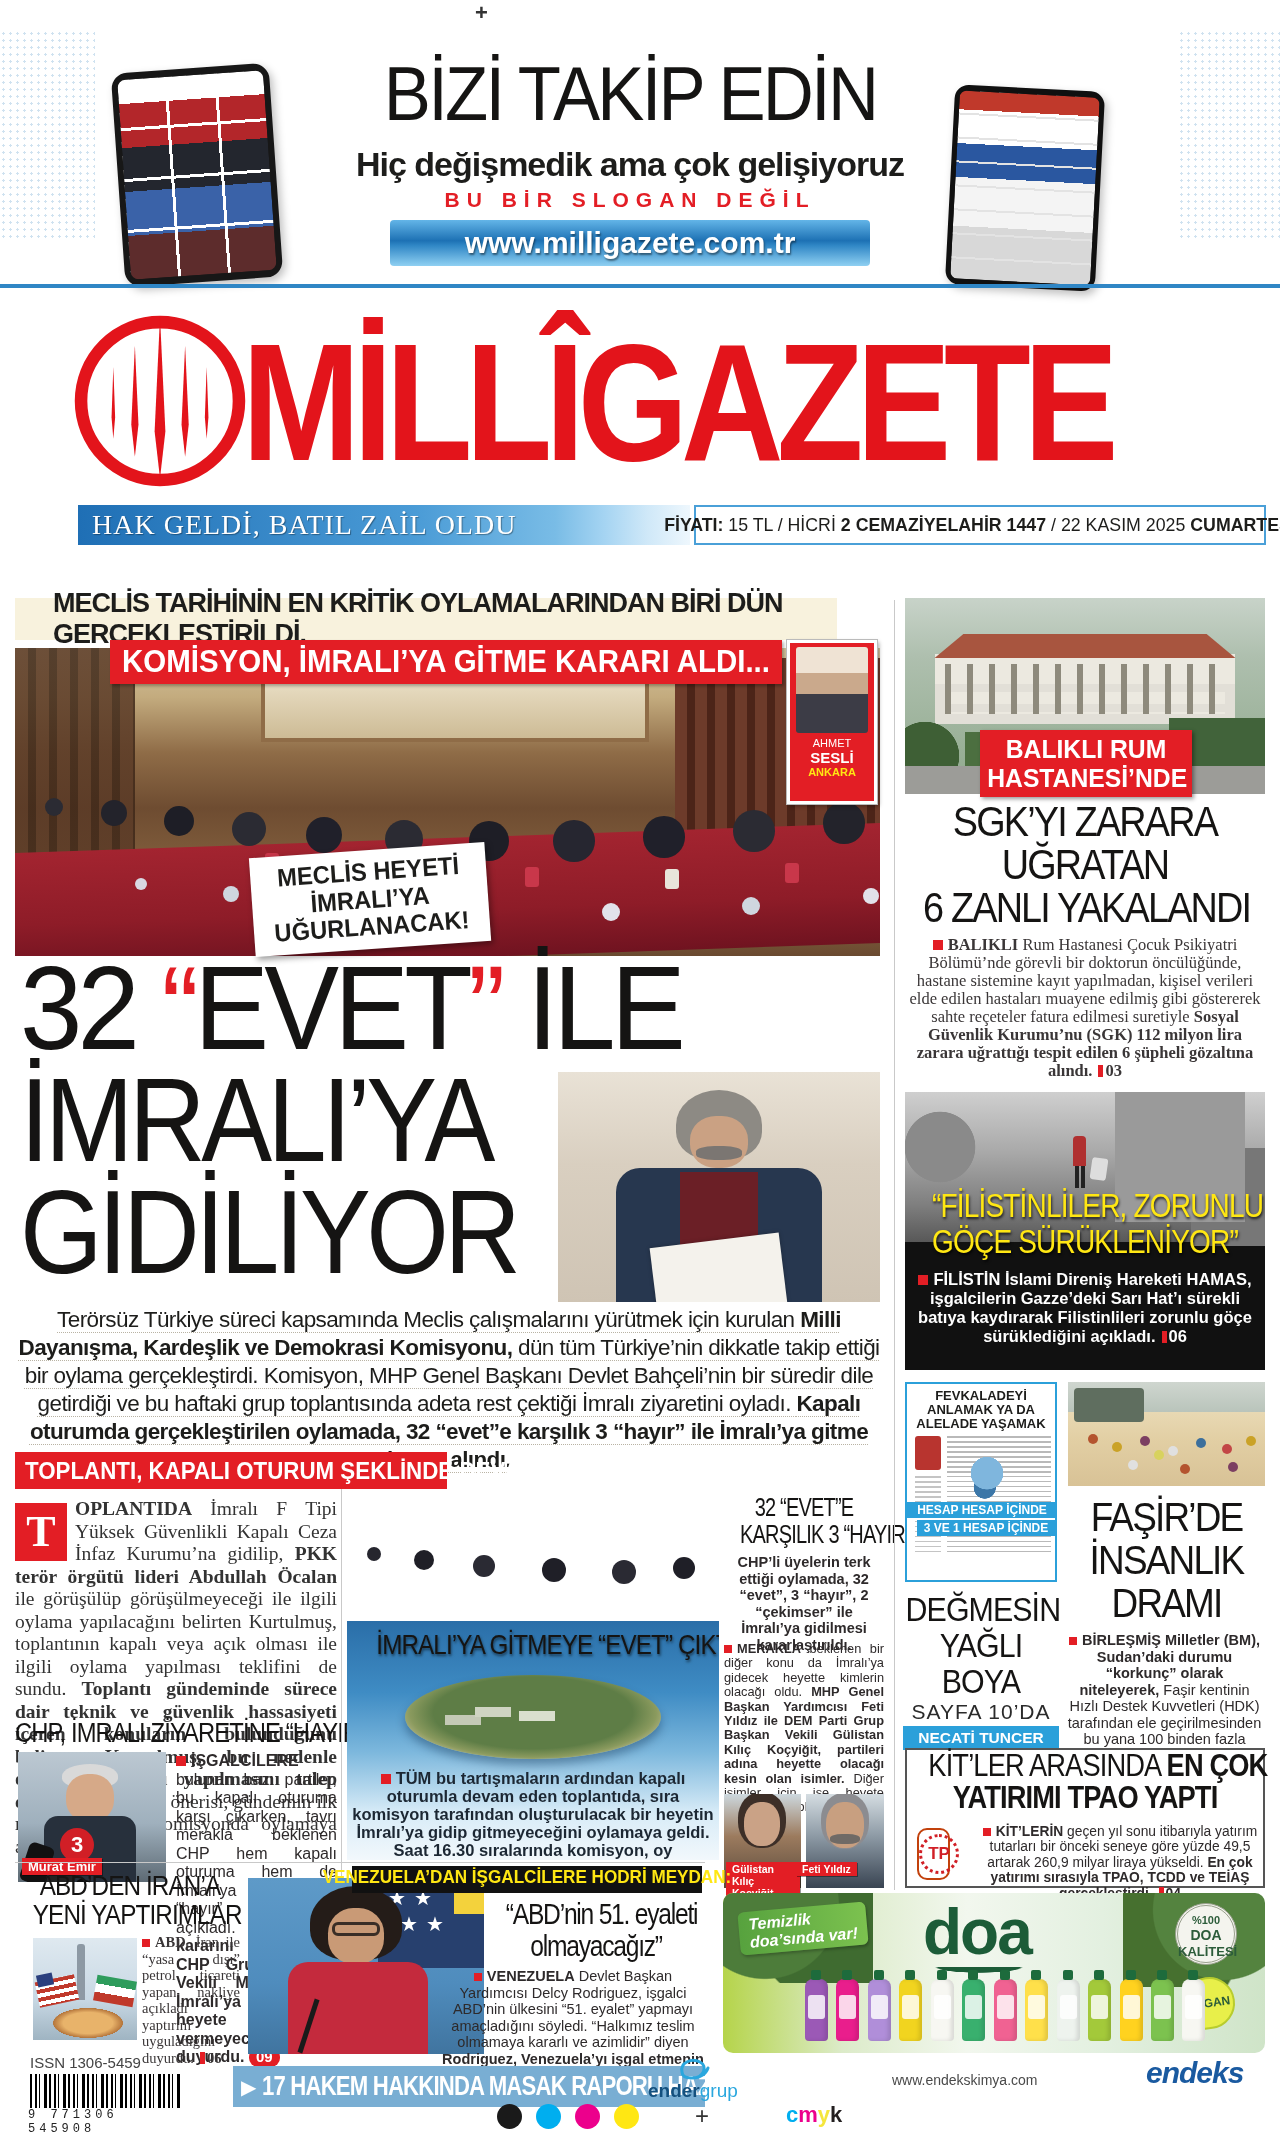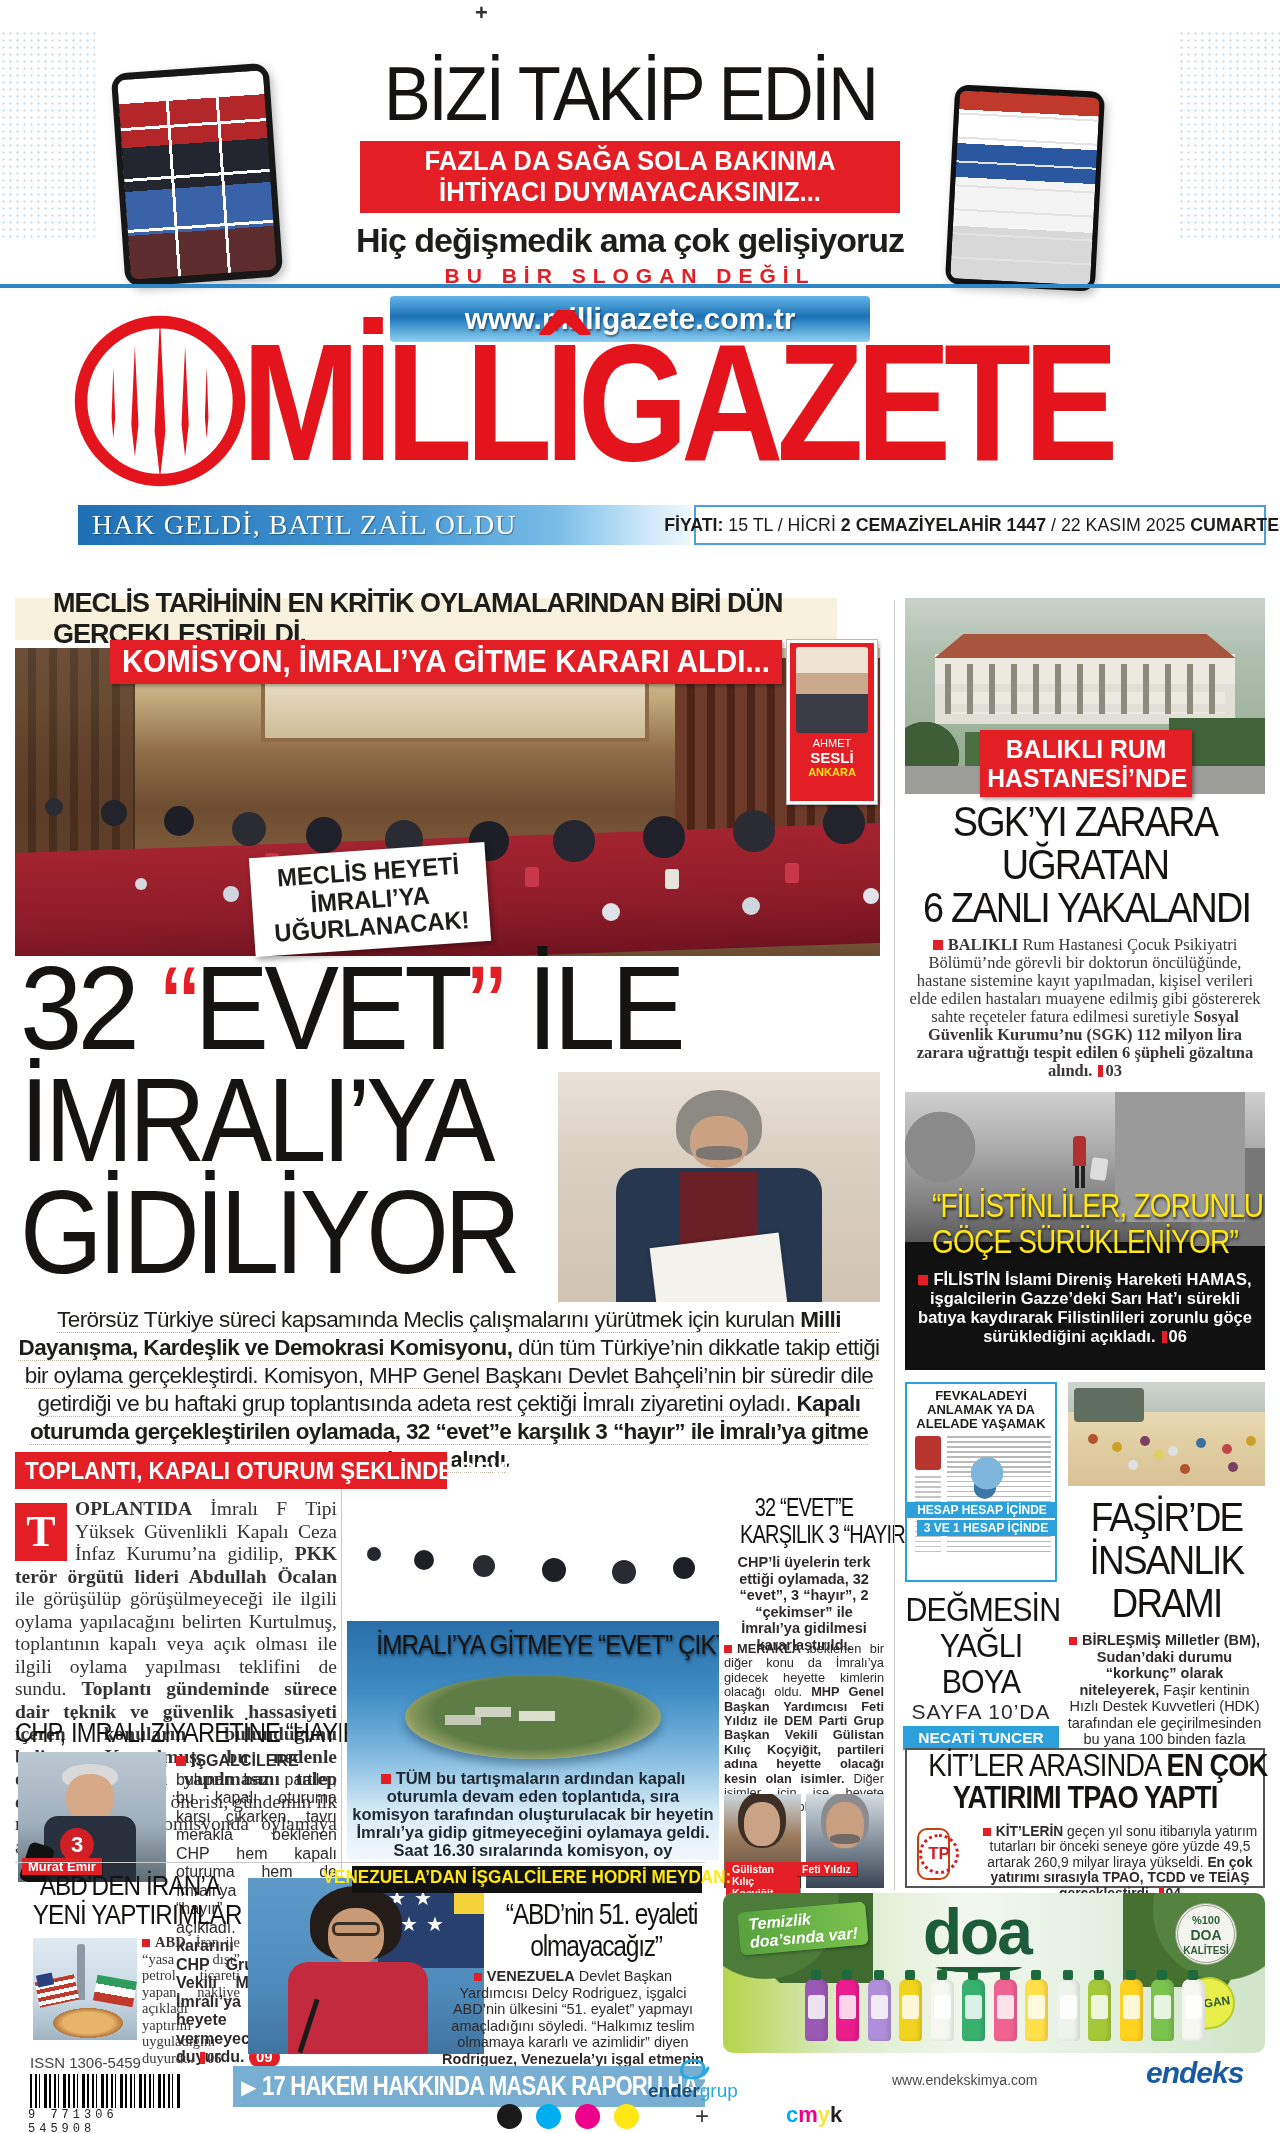--- a/index.html
+++ b/index.html
@@ -46,24 +46,20 @@
   <div class="abs ht" style="left:1178px;top:30px;width:102px;height:212px"></div>
 
   <div class="abs" style="left:118px;top:68px;width:158px;height:214px;background:#171717;border-radius:16px;padding:7px 6px;transform:rotate(-4deg);box-shadow:3px 4px 8px rgba(0,0,0,.25)">
     <div style="width:100%;height:100%;border-radius:8px;background-image:repeating-linear-gradient(90deg,transparent 0 47px,#fff 47px 50px),repeating-linear-gradient(180deg,transparent 0 48px,#fff 48px 51px),linear-gradient(180deg,#fff 0 12%,#b3262a 12% 34%,#23262e 34% 56%,#3a62a8 56% 78%,#5d2c2c 78% 100%)"></div>
   </div>
 
   <div class="abs ctr" style="left:300px;top:50px;width:660px">
     <div class="hl" style="font-size:76px;letter-spacing:-3px">
         <span class="cx" style="--sx:.93">BİZİ TAKİP EDİN</span>
       </div>
-    <div style="margin:4px auto 0;width:540px;background:#e31e25;color:#fff;font-weight:bold;font-size:27px;padding:5px 0;line-height:1.15">
-      <span class="cx" style="--sx:.95">FAZLA DA SAĞA SOLA BAKINMA</span>
-      <span class="cx" style="--sx:.95">İHTİYACI DUYMAYACAKSINIZ...</span>
-    </div>
     <div class="b" style="font-size:34px;margin-top:8px;letter-spacing:-1px">Hiç değişmedik ama çok gelişiyoruz</div>
     <div class="b red" style="font-size:21px;letter-spacing:7px;margin-top:4px">BU BİR SLOGAN DEĞİL</div>
     <div class="b w" style="margin:8px auto 0;width:480px;font-size:30px;padding:6px 0;border-radius:4px;background:linear-gradient(180deg,#63b5e8 0%,#1d71b4 45%,#2f86c5 55%,#8fd0f2 100%);text-shadow:1px 2px 2px rgba(0,0,0,.45)">www.milligazete.com.tr</div>
   </div>
 
   <div class="abs" style="left:950px;top:88px;width:150px;height:200px;background:#101010;border-radius:14px;padding:6px 5px;transform:rotate(3deg);box-shadow:3px 4px 8px rgba(0,0,0,.25)">
     <div style="width:100%;height:100%;border-radius:7px;background-image:repeating-linear-gradient(180deg,transparent 0 22px,#e3e3e3 22px 24px),linear-gradient(180deg,#c0392b 0 10%,#fff 10% 28%,#2a57a0 28% 46%,#f4f4f4 46% 72%,#d8d8d8 72% 100%)"></div>
   </div>
 
 
@@ -343,21 +339,21 @@
     <div class="abs" style="left:400px;top:-46px;width:200px;height:140px;background:radial-gradient(circle at 50% 45%,#54833f 0 55%,transparent 56%),radial-gradient(circle at 20% 70%,#46702f 0 40%,transparent 41%)"></div>
     <div class="abs w b" style="left:16px;top:14px;padding:4px 10px;background:linear-gradient(90deg,#57a23e,#7cc24f);border-radius:6px;font-size:16px;font-style:italic;line-height:1.1;transform:rotate(-5deg);box-shadow:1px 2px 3px rgba(0,0,0,.25)">
       <span>Temizlik</span><br>
       <span>doa’sında var!</span>
     </div>
     <div class="abs b" style="left:200px;top:2px;font-size:64px;color:#1c5c38;letter-spacing:-2px">doa</div>
     <div class="abs" style="left:196px;top:74px;width:120px;height:8px;background:radial-gradient(ellipse at 50% 0,#1c5c38 0 48%,transparent 52%)"></div>
     <div class="abs ctr" style="left:452px;top:10px;width:62px;height:62px;border-radius:50%;background:#f4f4ee;border:3px double #9aa08e;color:#2c5c3a;font-weight:bold;font-size:11px;line-height:1.2;padding-top:8px">
       <span>%100</span><br>
       <span style="font-size:14px">DOA</span><br>
-      <span style="font-size:10px">KALİTESİ</span>
+      <span style="font-size:13px">KALİTESİ</span>
     </div>
     <div class="abs ctr" style="left:460px;top:84px;width:52px;height:52px;border-radius:50% 50% 50% 4px;background:#e8ef4a;border:2px solid #b8cc2e;color:#2c5c3a;font-weight:bold;font-size:12px;line-height:48px;transform:rotate(-8deg)">VEGAN</div>
     <div class="abs" style="left:80px;top:86px;white-space:nowrap">
       <span class="bottle" style="background:#9b59b6"></span>
       <span class="bottle" style="background:#e91e8c"></span>
       <span class="bottle" style="background:#b08ed9"></span>
       <span class="bottle" style="background:#f1d41f"></span>
       <span class="bottle" style="background:#f7f7f2"></span>
       <span class="bottle" style="background:#39b06e"></span>
       <span class="bottle" style="background:#f06292"></span>

